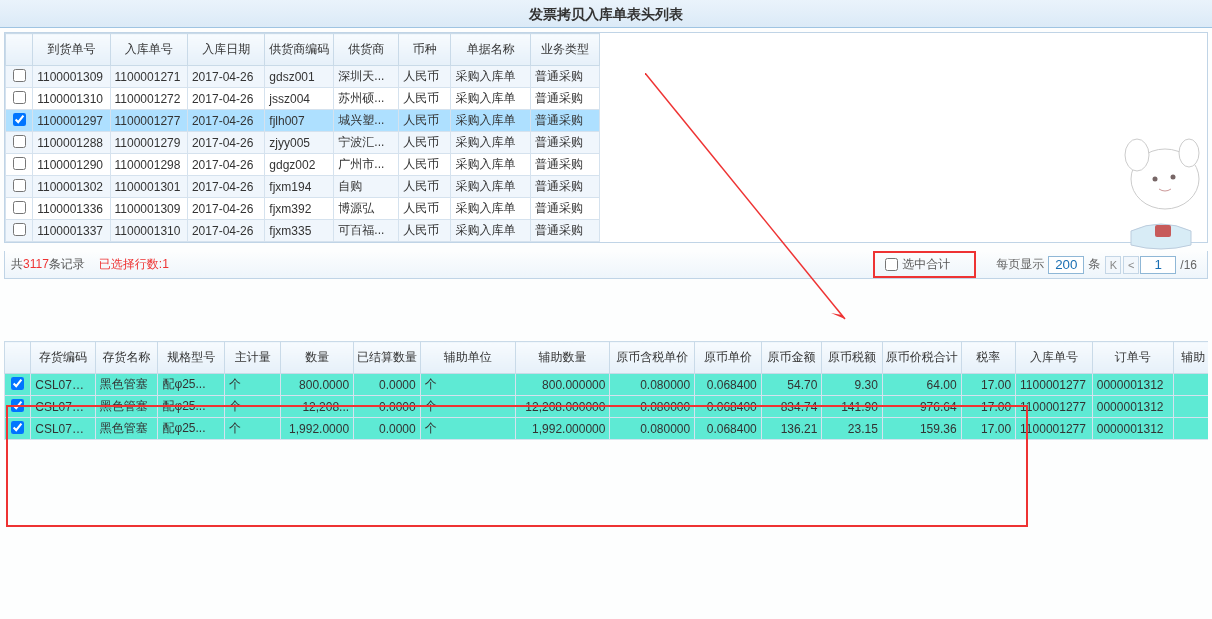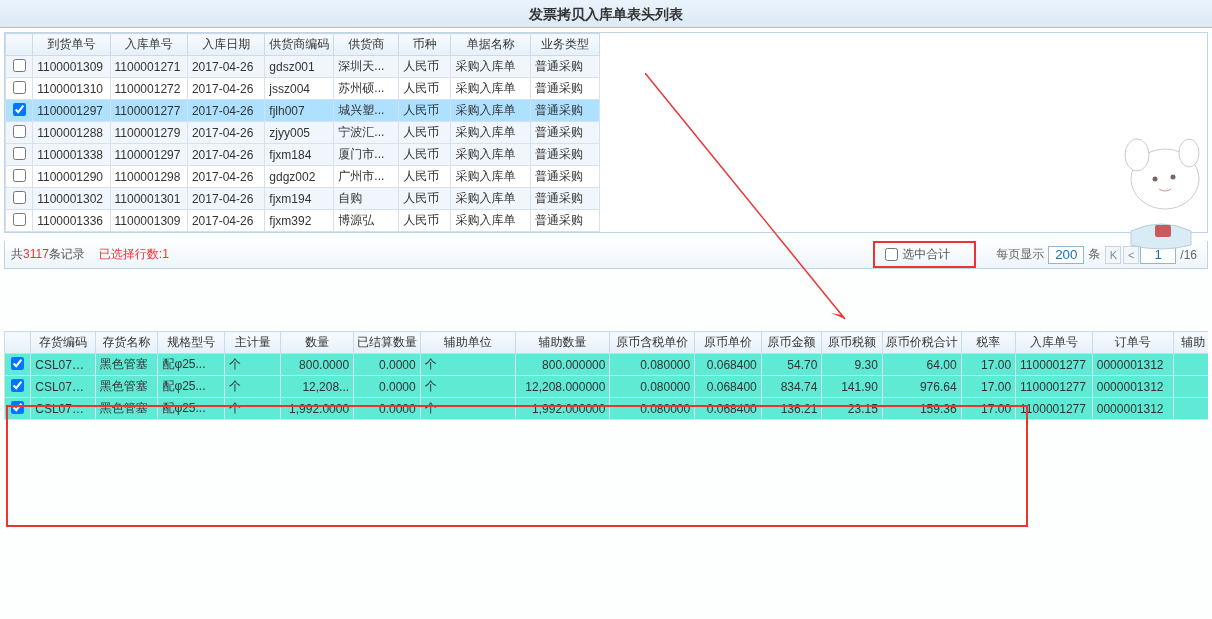--- a/index.html
+++ b/index.html
@@ -36,21 +36,21 @@
   }
   table.grid {
     border-collapse: collapse;
     table-layout: fixed;
     width: 100%;
     background: #fff;
   }
   table.grid th {
     background: linear-gradient(#f7fbfe,#e6f0f9);
     border: 1px solid #c9dae8;
-    height: 22px;
+    height: 32px;
     font-weight: normal;
     color: #333;
     text-align: center;
     white-space: nowrap;
     overflow: hidden;
   }
   table.grid td {
     border: 1px solid #d5e2ee;
     height: 22px;
     padding: 0 4px;
@@ -190,31 +190,20 @@
             <td class="chk-cell"><input type="checkbox" style=""></td>
             <td>1100001288</td>
             <td>1100001279</td>
             <td>2017-04-26</td>
             <td>zjyy005</td>
             <td>宁波汇...</td>
             <td>人民币</td>
             <td>采购入库单</td>
             <td>普通采购</td>
           </tr>
-          <tr class="even">
-            <td class="chk-cell"><input type="checkbox" style=""></td>
-            <td>1100001338</td>
-            <td>1100001297</td>
-            <td>2017-04-26</td>
-            <td>fjxm184</td>
-            <td>厦门市...</td>
-            <td>人民币</td>
-            <td>采购入库单</td>
-            <td>普通采购</td>
-          </tr>
           <tr class="odd">
             <td class="chk-cell"><input type="checkbox" style=""></td>
             <td>1100001290</td>
             <td>1100001298</td>
             <td>2017-04-26</td>
             <td>gdgz002</td>
             <td>广州市...</td>
             <td>人民币</td>
             <td>采购入库单</td>
             <td>普通采购</td>
@@ -230,20 +219,31 @@
             <td>采购入库单</td>
             <td>普通采购</td>
           </tr>
           <tr class="odd">
             <td class="chk-cell"><input type="checkbox" style=""></td>
             <td>1100001336</td>
             <td>1100001309</td>
             <td>2017-04-26</td>
             <td>fjxm392</td>
             <td>博源弘</td>
+            <td>人民币</td>
+            <td>采购入库单</td>
+            <td>普通采购</td>
+          </tr>
+          <tr class="even">
+            <td class="chk-cell"><input type="checkbox" style=""></td>
+            <td>1100001337</td>
+            <td>1100001310</td>
+            <td>2017-04-26</td>
+            <td>fjxm335</td>
+            <td>可百福...</td>
             <td>人民币</td>
             <td>采购入库单</td>
             <td>普通采购</td>
           </tr>
         </tbody>
     </table>
   </div>
 
   <svg class="arrow-annot" width="240" height="260">
     <line x1="0" y1="0" x2="200" y2="246" stroke="#e33" stroke-width="1.5"></line>

